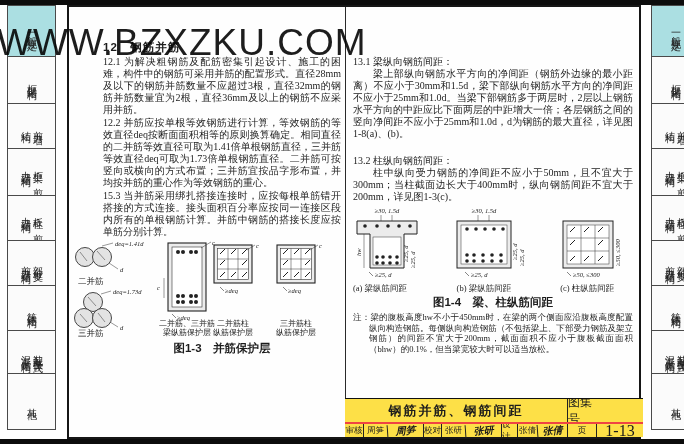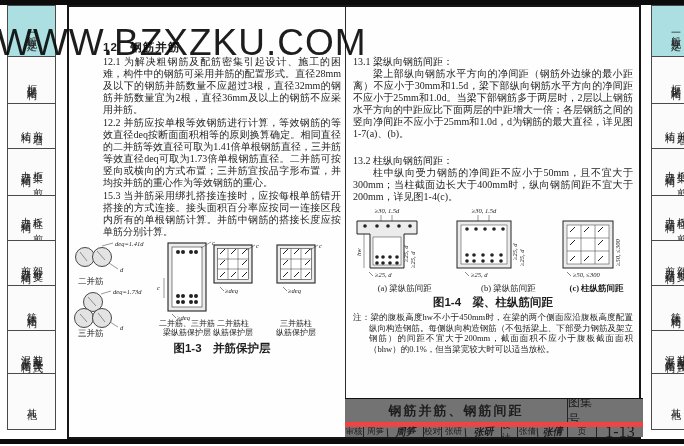--- a/index.html
+++ b/index.html
@@ -29,35 +29,35 @@
   .col-right { left:284px; width:280px; }
   .sec-head { font-family:"Liberation Sans", sans-serif; font-weight:bold; font-size:11.5px; margin-bottom:3px; letter-spacing:1px; }
   .clause { margin-bottom:1px; }
   .sub-head { margin-top:15px; }
   .indented { text-indent:2em; }
 
   .fig { display:block; }
   .fig13 { margin:2px 0 0 -31px; }
   .fig14 { margin-top:3px; }
   .fig-caption { font-family:"Liberation Sans", sans-serif; font-weight:bold; font-size:11.5px; text-align:center; margin-top:2px; }
-  .subcap-row { display:flex; font-size:8.5px; text-align:center; margin-top:-2px; }
-  .subcap-row span:nth-child(1){ width:37%; } .subcap-row span:nth-child(2){ width:37%; } .subcap-row span:nth-child(3){ width:26%;font-weight:bold; }
+  .subcap-row { display:flex; font-size:8.5px; text-align:left; margin-top:-2px; }
+  .subcap-row span:nth-child(1){ width:37%; } .subcap-row span:nth-child(2){ width:37%; } .subcap-row span:nth-child(3){ width:26%; }
   .note { font-size:8.5px; line-height:10.5px; margin-top:4px; padding-left:16px; text-indent:-16px; text-align:justify; }
 
   svg text { font-family:"Liberation Serif", serif; fill:#1c1c1c; }
   .dimtxt { font-size:6.5px; font-style:italic; }
   .figcap { font-size:8.5px; }
   .subcap { font-size:8px; }
 
   
-  .title-block { position:absolute; left:276px; bottom:0; width:298px; height:39px; background:#737373;
+  .title-block { position:absolute; left:276px; bottom:0; width:298px; height:39px; background:#fde047;
                  border-top:1.5px solid #111; display:flex; flex-direction:column; z-index:3; }
   .tb-row { display:flex; }
   .tb-row1 { height:23px; }
-  .tb-row2 { height:15px; border-top:5px solid #ef4444; }
+  .tb-row2 { height:15px; border-top:2px solid #ef4444; }
   .tb-cell { border-left:1px solid #222; display:flex; align-items:center; justify-content:center; overflow:hidden; }
   .tb-cell:first-child { border-left:none; }
   .tb-title { width:222px; font-family:"Liberation Sans", sans-serif; font-weight:bold; font-size:13px; letter-spacing:2px; }
   .tb-atlas-label { width:29px; font-size:12px; }
   .tb-atlas-no { flex:1; font-size:11px; font-family:Liberation Serif, serif;margin-top:44px; }
   .tb-small { font-size:8.5px; }
   .sig { font-style:italic; font-weight:bold; font-size:10px; transform:rotate(-4deg); }
   .w18{width:18px;} .w24{width:24px;} .w36{width:36px;} .w16{width:16px;} .w20{width:20px;} .w30{width:30px;} .w29{width:29px;} .pgno{flex:1;}
 
   .watermark { position:absolute; left:-3px; top:22px; z-index:50; font-family:"Liberation Sans", sans-serif;
@@ -190,23 +190,23 @@
       <text class="subcap" x="161" y="86" text-anchor="middle">二并筋柱</text>
       <text class="subcap" x="161" y="95" text-anchor="middle">纵筋保护层</text>
       <text class="subcap" x="224" y="86" text-anchor="middle">三并筋柱</text>
       <text class="subcap" x="224" y="95" text-anchor="middle">纵筋保护层</text>
     </svg>
     <div class="fig-caption">图1-3　并筋保护层</div>
   </div>
 
   <div class="col col-right">
     <p class="sub-head">13.1 梁纵向钢筋间距：</p>
-    <p class="indented">梁上部纵向钢筋水平方向的净间距（钢筋外边缘的最小距离）不应小于30mm和1.5d，梁下部纵向钢筋水平方向的净间距不应小于25mm和1.0d。当梁下部钢筋多于两层时，2层以上钢筋水平方向的中距应比下面两层的中距增大一倍；各层钢筋之间的竖向净间距不应小于25mm和1.0d，d为钢筋的最大直径，详见图1-7(a)、(b)。</p>
+    <p class="indented">梁上部纵向钢筋水平方向的净间距（钢筋外边缘的最小距离）不应小于30mm和1.5d，梁下部纵向钢筋水平方向的净间距不应小于25mm和1.0d。当梁下部钢筋多于两层时，2层以上钢筋水平方向的中距应比下面两层的中距增大一倍；各层钢筋之间的竖向净间距不应小于25mm和1.0d，d为钢筋的最大直径，详见图1-8(a)、(b)。</p>
     <p class="sub-head">13.2 柱纵向钢筋间距：</p>
-    <p class="indented">柱中纵向受力钢筋的净间距不应小于50mm，且不宜大于300mm；当柱截面边长大于400mm时，纵向钢筋间距不宜大于200mm，详见图1-4(c)。</p>
+    <p class="indented">柱中纵向受力钢筋的净间距不应小于50mm，且不宜大于300mm；当柱截面边长大于400mm时，纵向钢筋间距不宜大于200mm，详见图1-3(c)。</p>
 
     <svg class="fig fig14" width="280" height="78" viewBox="0 0 280 78">
 
       <g transform="translate(4,0)">
         <text class="dimtxt" x="30" y="7" text-anchor="middle">≥30, 1.5d</text>
         <path d="M24,9 v6 M35,9 v6" stroke="#333" stroke-width="0.5" fill="none"></path>
         <path d="M0,15 h60 v13 h-13 v34 h-34 v-34 h-13 z" fill="#ececec" stroke="#222" stroke-width="1"></path>
         <rect x="16" y="31" width="28" height="28" fill="#fff" stroke="#333" stroke-width="0.5"></rect>
         <g fill="#222">
           <circle cx="8" cy="20" r="1.8"></circle>

